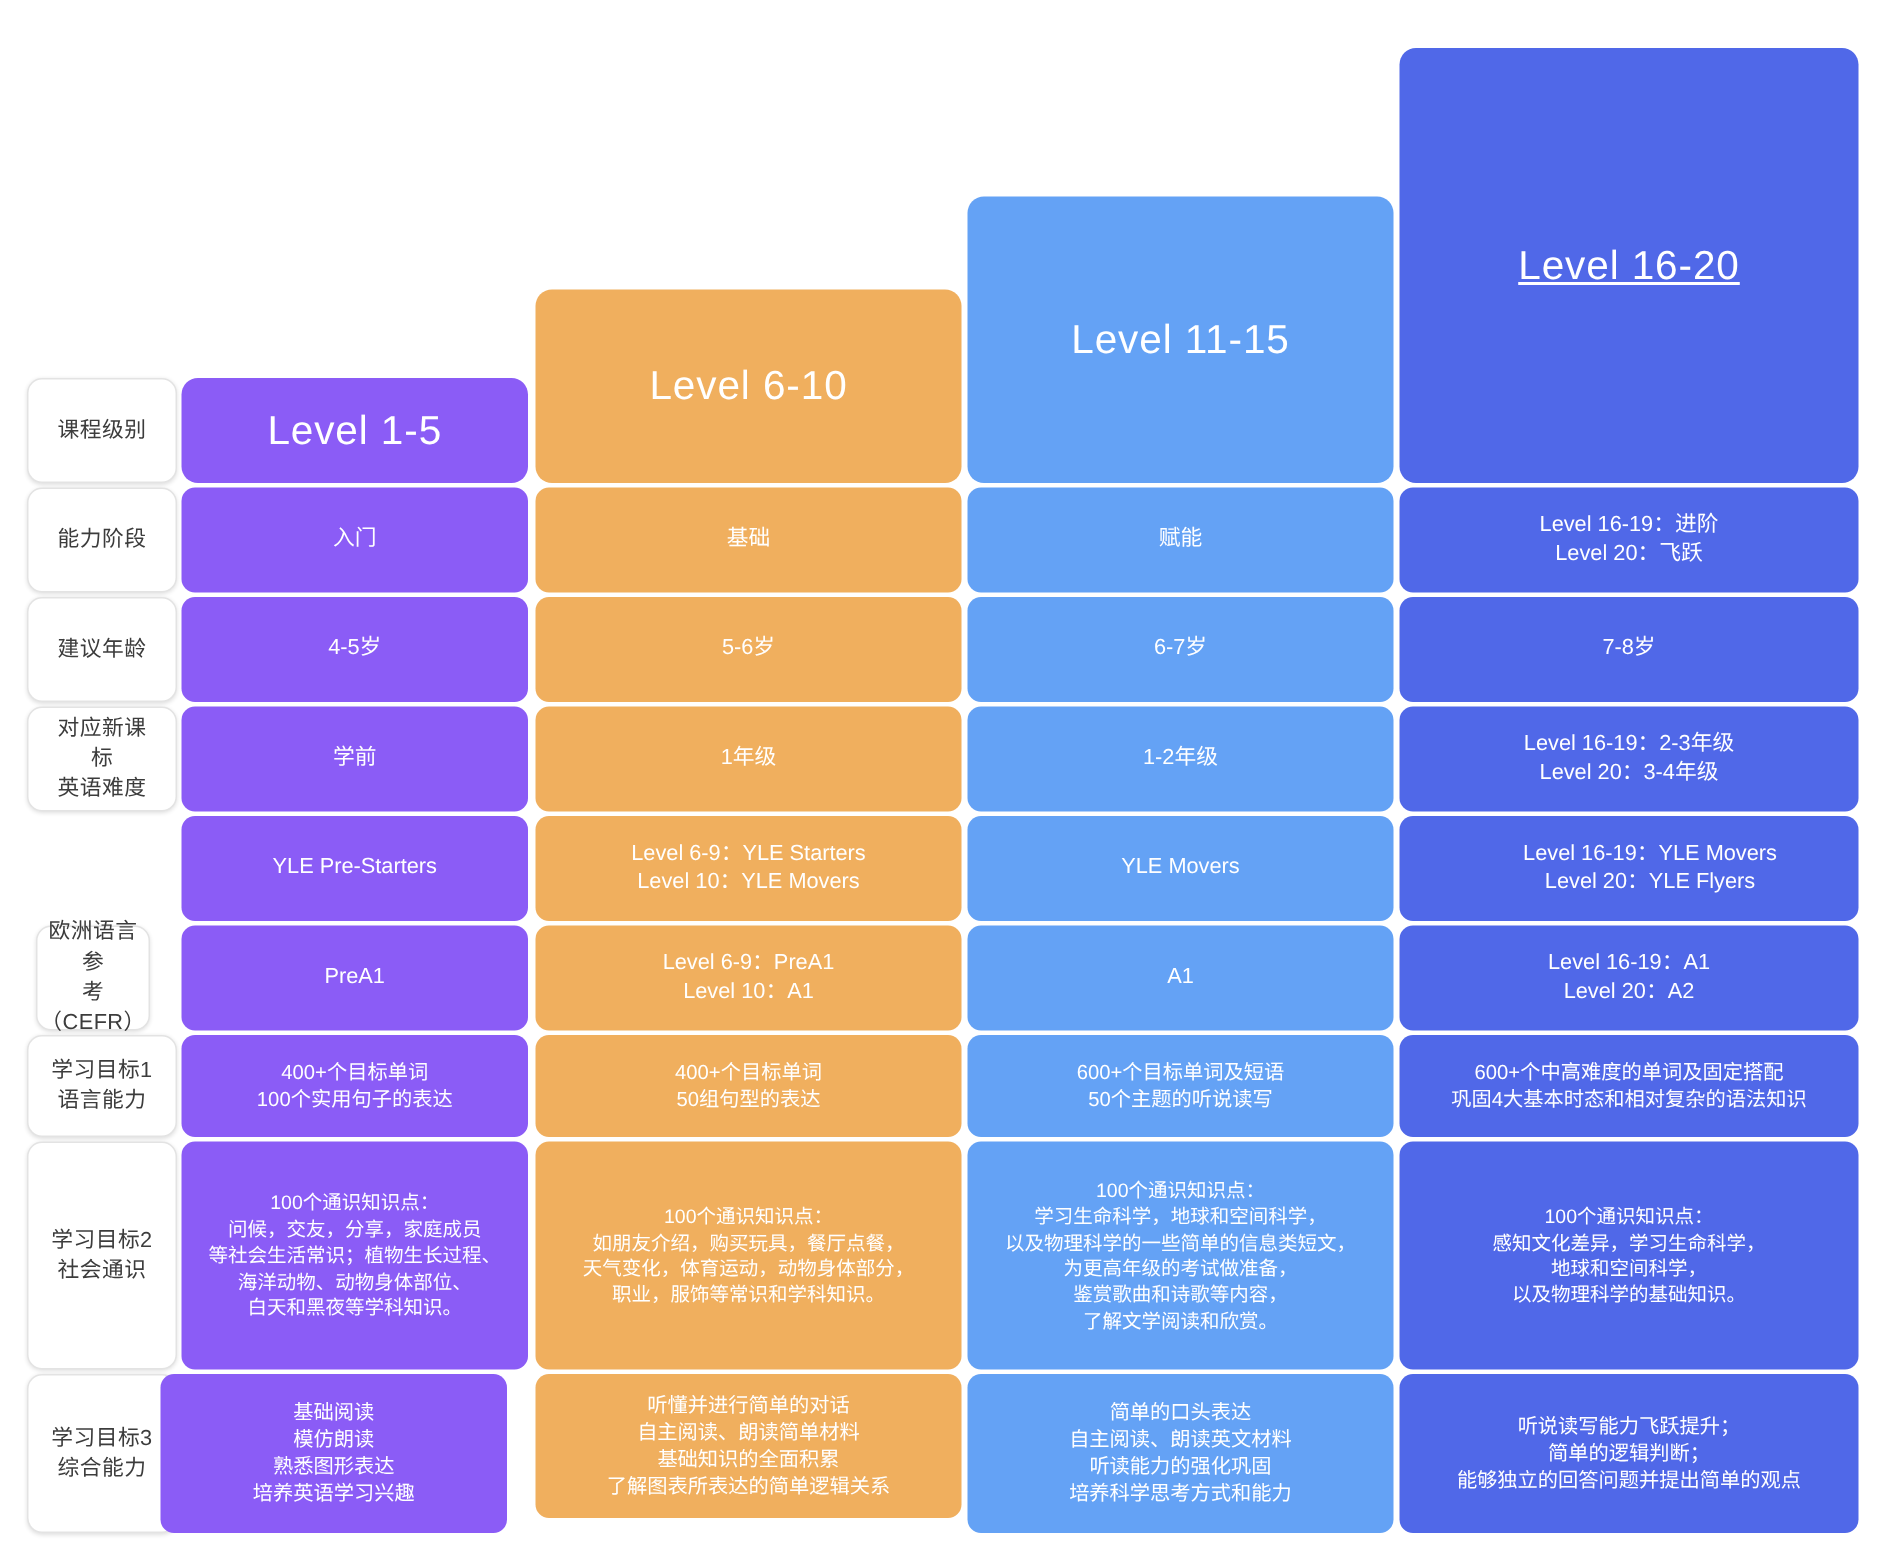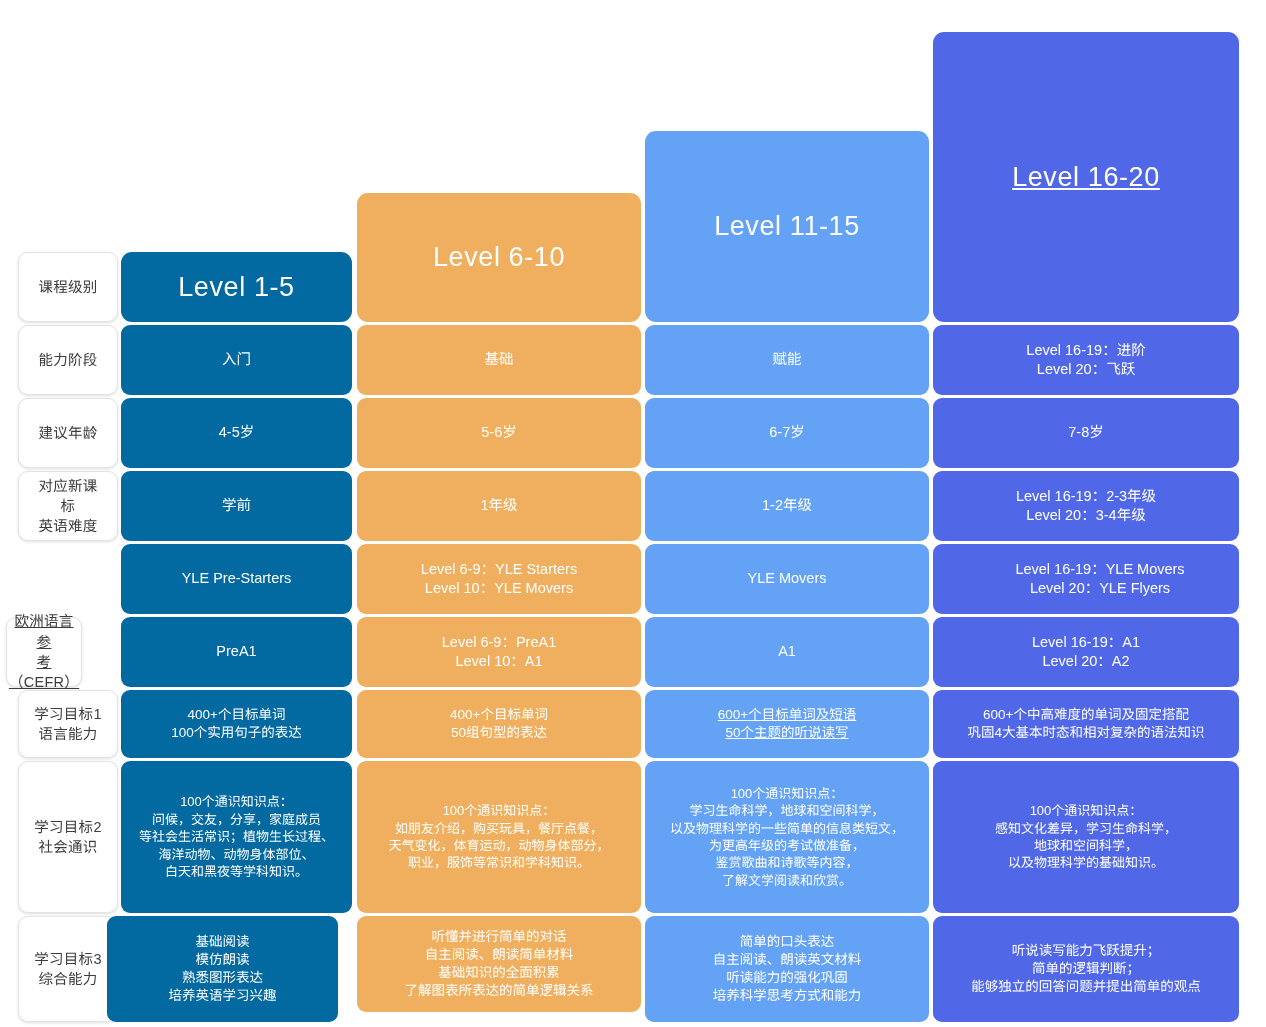--- a/index.html
+++ b/index.html
@@ -38,21 +38,21 @@
     border:1px solid #e3e3e3;
     box-shadow:0 1px 3px rgba(0,0,0,.13);
     border-radius:10px;
     font-size:14.5px;
     line-height:1.4;
     padding:2px 15px;
     letter-spacing:.3px;
   }
 
   
-  .c-red   {background:#0369a1;}
+  .c-red   {background:#8b5cf6;}
   .c-orange{background:#f0af5e;}
   .c-blue  {background:#64a2f5;}
   .c-purple{background:#5068e8;}
 
   
   .header-card{
     border-radius:11px;
     align-items:center;
     justify-content:center;
     font-weight:400;
@@ -71,21 +71,21 @@
 </head>
 <body>
 
 <div class="chart">
 
   <div class="card label-card" style="left:18px;top:252px;width:100px;height:70px;">课程级别</div>
   <div class="card label-card" style="left:18px;top:325px;width:100px;height:70px;">能力阶段</div>
   <div class="card label-card" style="left:18px;top:398px;width:100px;height:70px;">建议年龄</div>
   <div class="card label-card" style="left:18px;top:471px;width:100px;height:70px;">对应新课标
 英语难度</div>
-  <div class="card label-card" style="left:6px;top:617px;width:76px;height:70px;text-decoration:underline;">欧洲语言参
+  <div class="card label-card" style="left:24px;top:617px;width:76px;height:70px;">欧洲语言参
 考（CEFR）</div>
   <div class="card label-card" style="left:18px;top:690px;width:100px;height:68px;">学习目标1
 语言能力</div>
   <div class="card label-card" style="left:18px;top:761px;width:100px;height:152px;">学习目标2
 社会通识</div>
   <div class="card label-card" style="left:18px;top:916px;width:100px;height:106px;">学习目标3
 综合能力</div>
 
   <div class="card header-card c-red h-red" style="left:121px;top:252px;width:231px;height:70px;">Level 1-5</div>
   <div class="card c-red t-md" style="left:121px;top:325px;width:231px;height:70px;">入门</div>
@@ -123,21 +123,21 @@
 自主阅读、朗读简单材料
 基础知识的全面积累
 了解图表所表达的简单逻辑关系</div>
 
   <div class="card header-card c-blue h-blue" style="left:645px;top:131px;width:284px;height:191px;">Level 11-15</div>
   <div class="card c-blue t-md" style="left:645px;top:325px;width:284px;height:70px;">赋能</div>
   <div class="card c-blue t-md" style="left:645px;top:398px;width:284px;height:70px;">6-7岁</div>
   <div class="card c-blue t-md" style="left:645px;top:471px;width:284px;height:70px;">1-2年级</div>
   <div class="card c-blue t-md" style="left:645px;top:544px;width:284px;height:70px;">YLE Movers</div>
   <div class="card c-blue t-md" style="left:645px;top:617px;width:284px;height:70px;">A1</div>
-  <div class="card c-blue t-sm" style="left:645px;top:690px;width:284px;height:68px;text-decoration:underline;">600+个目标单词及短语
+  <div class="card c-blue t-sm" style="left:645px;top:690px;width:284px;height:68px;">600+个目标单词及短语
 50个主题的听说读写</div>
   <div class="card c-blue t-xs" style="left:645px;top:761px;width:284px;height:152px;">100个通识知识点：
 学习生命科学，地球和空间科学，
 以及物理科学的一些简单的信息类短文，
 为更高年级的考试做准备，
 鉴赏歌曲和诗歌等内容，
 了解文学阅读和欣赏。</div>
   <div class="card c-blue t-sm" style="left:645px;top:916px;width:284px;height:106px;text-align:center;">简单的口头表达
 自主阅读、朗读英文材料
 听读能力的强化巩固

